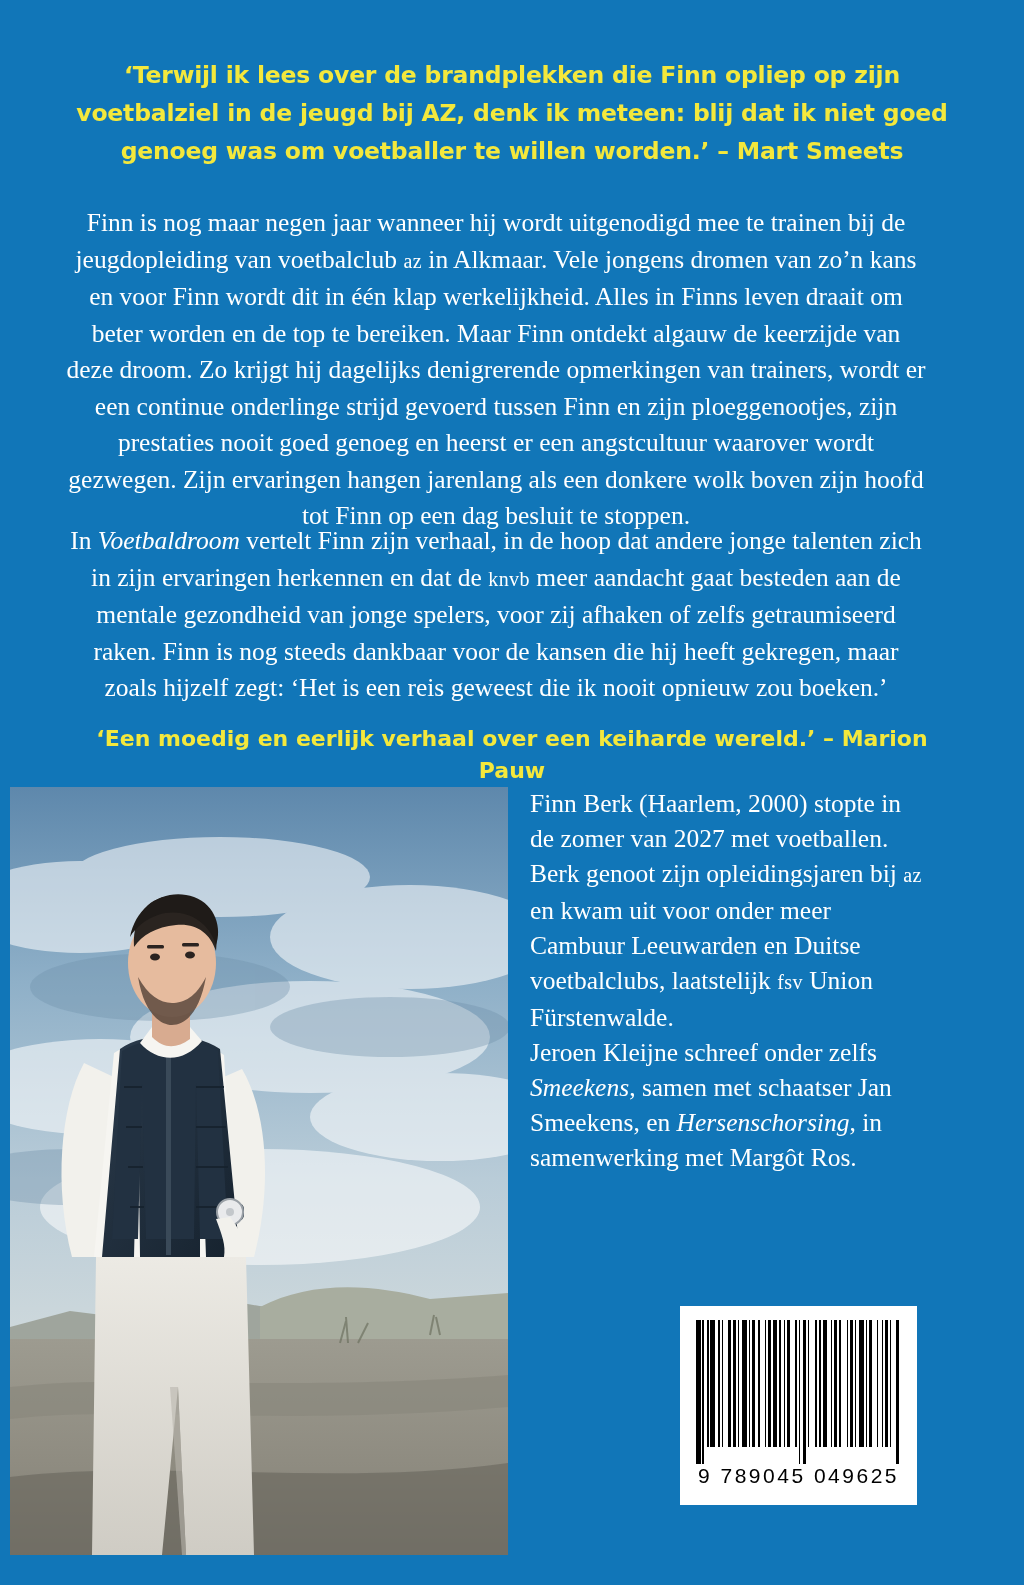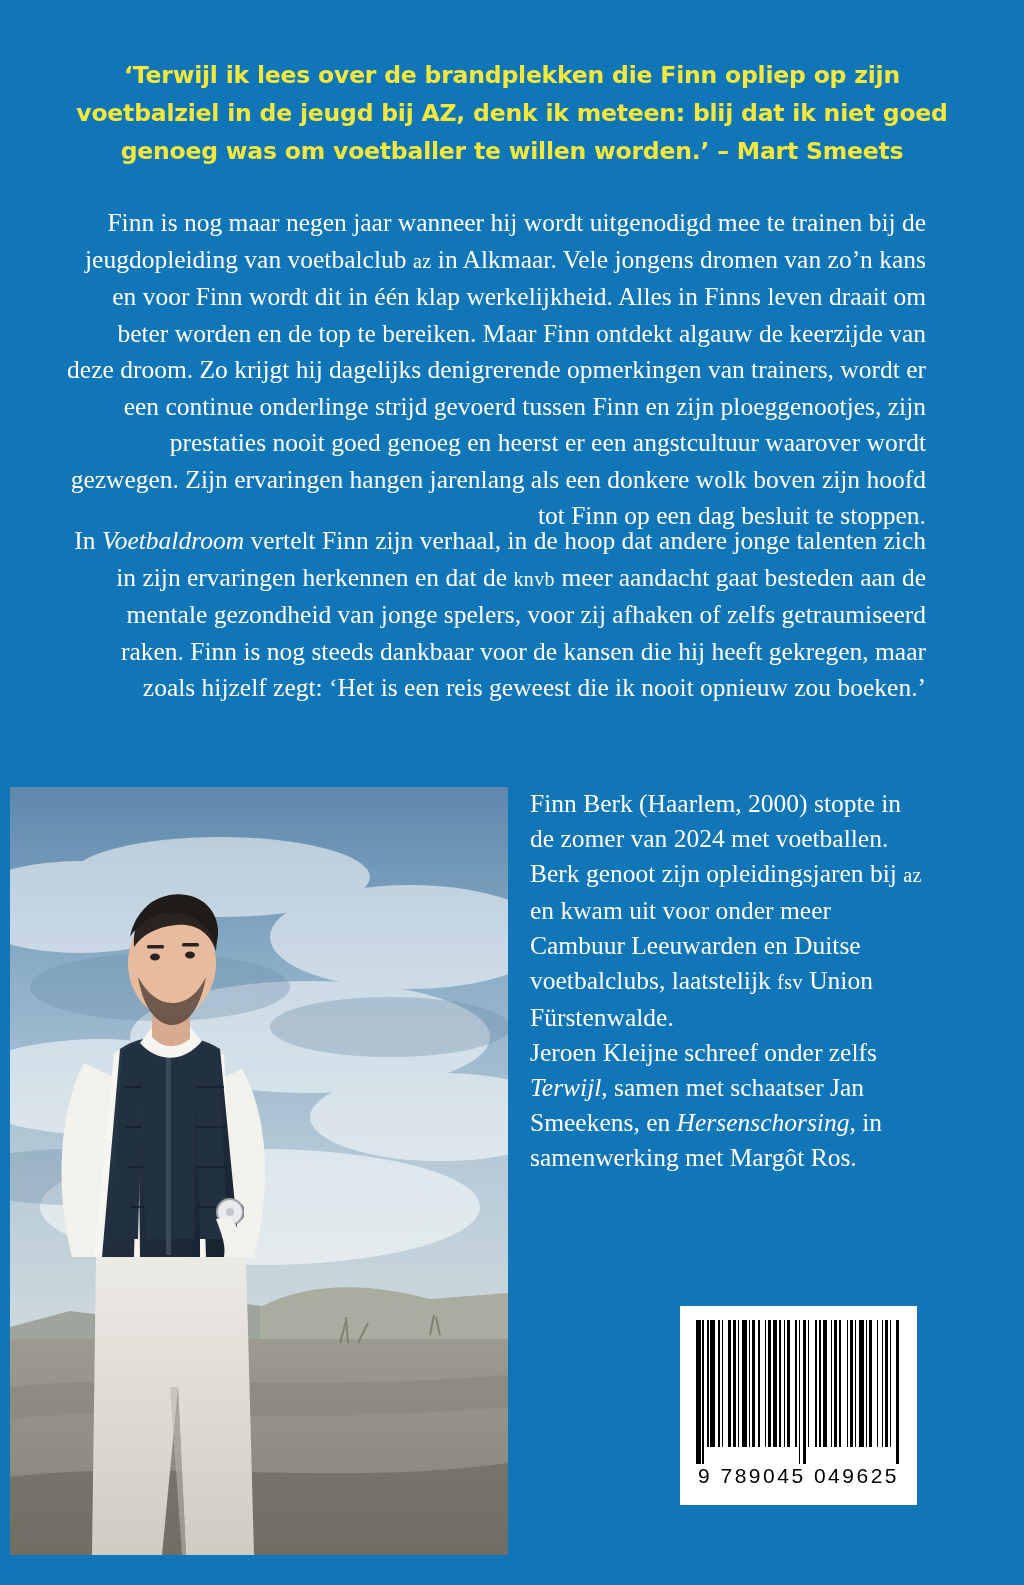--- a/index.html
+++ b/index.html
@@ -37,21 +37,21 @@
 
   
   .blurb {
     position: absolute;
     left: 66px;
     width: 860px;
     color: #ffffff;
     font-family: "Liberation Serif", serif;
     font-size: 25.5px;
     line-height: 36.5px;
-    text-align: right;
+    text-align: center;
   }
   .blurb.p1 { top: 205px; }
   .blurb.p2 { top: 523px; }
   .sc {
     font-size: 20px;
     letter-spacing: 0.4px;
   }
   .blurb em { font-style: italic; }
 
   
@@ -139,20 +139,21 @@
   <div class="quote-top">‘Terwijl ik lees over de brandplekken die Finn opliep op zijn voetbalziel in de jeugd bij AZ, denk ik meteen: blij dat ik niet goed genoeg was om voetballer te willen worden.’ – Mart Smeets</div>
 
   <div class="blurb p1">
     <span>Finn is nog maar negen jaar wanneer hij wordt uitgenodigd mee te trainen bij de jeugdopleiding van voetbalclub </span><span class="sc">az</span><span> in Alkmaar. Vele jongens dromen van zo’n kans en voor Finn wordt dit in één klap werkelijkheid. Alles in Finns leven draait om beter worden en de top te bereiken. Maar Finn ontdekt algauw de keerzijde van deze droom. Zo krijgt hij dagelijks denigrerende opmerkingen van trainers, wordt er een continue onderlinge strijd gevoerd tussen Finn en zijn ploeggenootjes, zijn prestaties nooit goed genoeg en heerst er een angstcultuur waarover wordt gezwegen. Zijn ervaringen hangen jarenlang als een donkere wolk boven zijn hoofd tot Finn op een dag besluit te stoppen.</span>
   </div>
 
   <div class="blurb p2">
     <span>In </span><em>Voetbaldroom</em><span> vertelt Finn zijn verhaal, in de hoop dat andere jonge talenten zich in zijn ervaringen herkennen en dat de </span><span class="sc">knvb</span><span> meer aandacht gaat besteden aan de mentale gezondheid van jonge spelers, voor zij afhaken of zelfs getraumiseerd raken. Finn is nog steeds dankbaar voor de kansen die hij heeft gekregen, maar zoals hijzelf zegt: ‘Het is een reis geweest die ik nooit opnieuw zou boeken.’</span>
   </div>
 
+  <div class="quote-bottom">‘Een moedig en eerlijk verhaal over een keiharde wereld.’ – Marion Pauw</div>
 
   <div class="photo">
     <svg width="498" height="768" viewBox="0 0 498 768" xmlns="http://www.w3.org/2000/svg">
       <defs>
         <linearGradient id="sky" x1="0" y1="0" x2="0" y2="1">
           <stop offset="0%" stop-color="#5e88ac"></stop>
           <stop offset="35%" stop-color="#8fb0c8"></stop>
           <stop offset="70%" stop-color="#b9ccd8"></stop>
           <stop offset="100%" stop-color="#cfd9dc"></stop>
         </linearGradient>
@@ -249,24 +250,24 @@
           <circle cx="220" cy="425" r="4" fill="#c3c7cb"></circle>
         </g>
 
         <path d="M206 432 C212 448, 216 458, 214 470 L236 470 C236 454, 228 440, 220 430 Z" fill="#f2f1ec"></path>
       </g>
     </svg>
   </div>
 
   <div class="bio">
     <p>
-      <span>Finn Berk (Haarlem, 2000) stopte in de zomer van 2024 met voetballen. Berk genoot zijn opleidingsjaren bij </span><span class="sc">az</span><span> en kwam uit voor onder meer Cambuur Leeuwarden en Duitse voetbalclubs, laatstelijk </span><span class="sc">fsv</span><span> Union Fürstenwalde.</span>
+      <span>Finn Berk (Haarlem, 2000) stopte in de zomer van 2027 met voetballen. Berk genoot zijn opleidingsjaren bij </span><span class="sc">az</span><span> en kwam uit voor onder meer Cambuur Leeuwarden en Duitse voetbalclubs, laatstelijk </span><span class="sc">fsv</span><span> Union Fürstenwalde.</span>
     </p>
     <p>
-      <span>Jeroen Kleijne schreef onder zelfs </span><em>Terwijl</em><span>, samen met schaatser Jan Smeekens, en </span><em>Hersenschorsing</em><span>, in samenwerking met Margôt Ros.</span>
+      <span>Jeroen Kleijne schreef onder zelfs </span><em>Smeekens</em><span>, samen met schaatser Jan Smeekens, en </span><em>Hersenschorsing</em><span>, in samenwerking met Margôt Ros.</span>
     </p>
     <div class="gap"></div>
   </div>
 
   <div class="barcode-box">
     <div class="barcode-bars" id="barcode-bars">
         <span style="left: 0px; width: 4.50469px;"></span>
         <span style="left: 6.40625px; width: 1.30156px;"></span>
         <span class="short" style="left: 11.2109px; width: 1.30156px;"></span>
         <span class="short" style="left: 14.4141px; width: 4.50469px;"></span>

